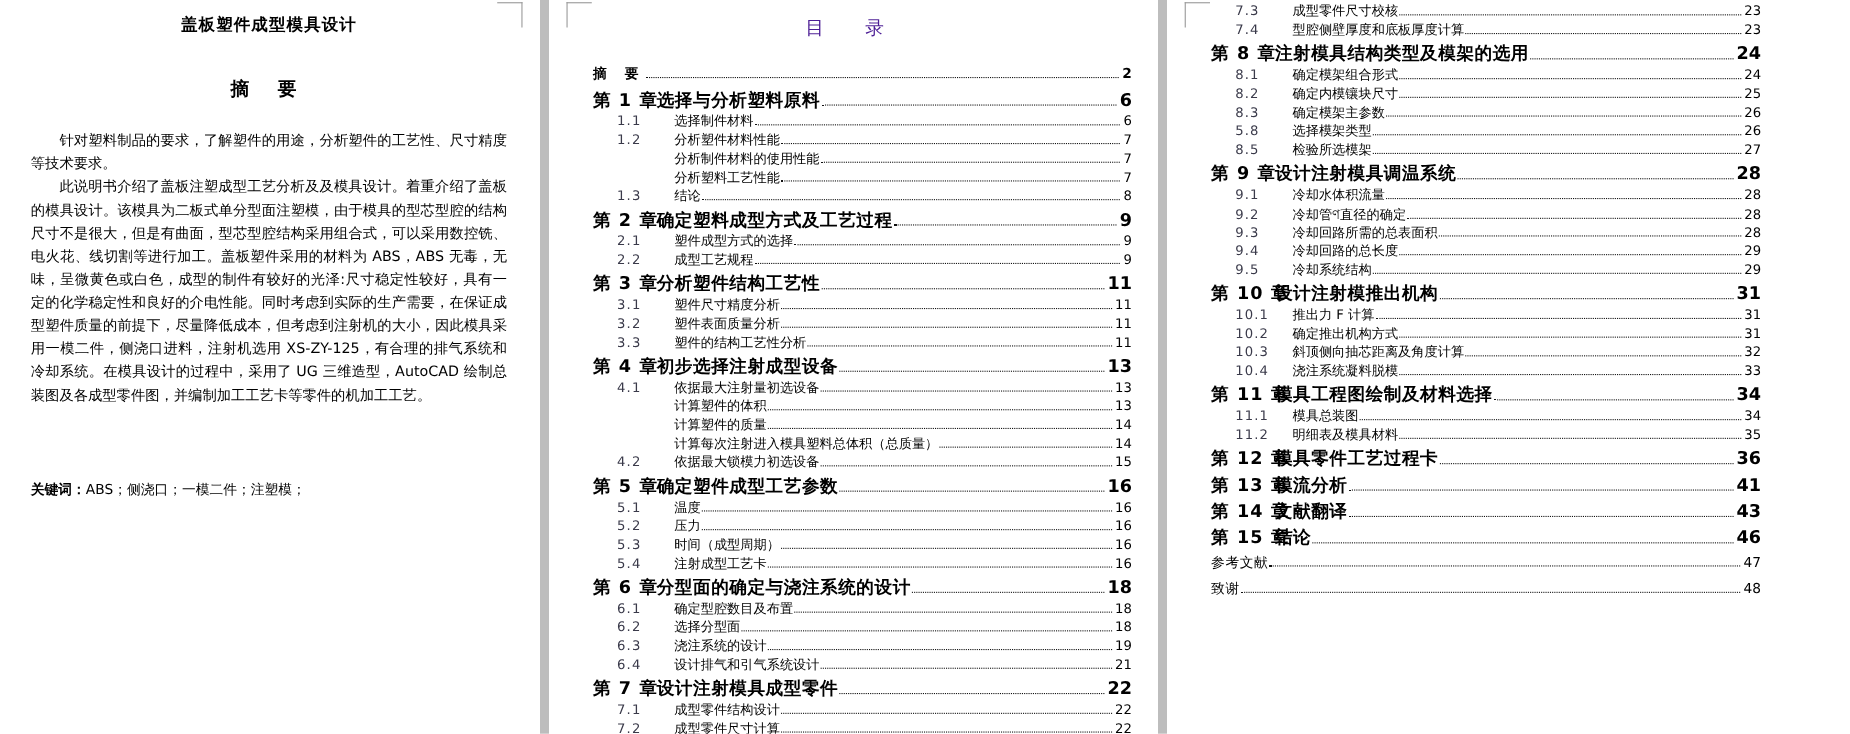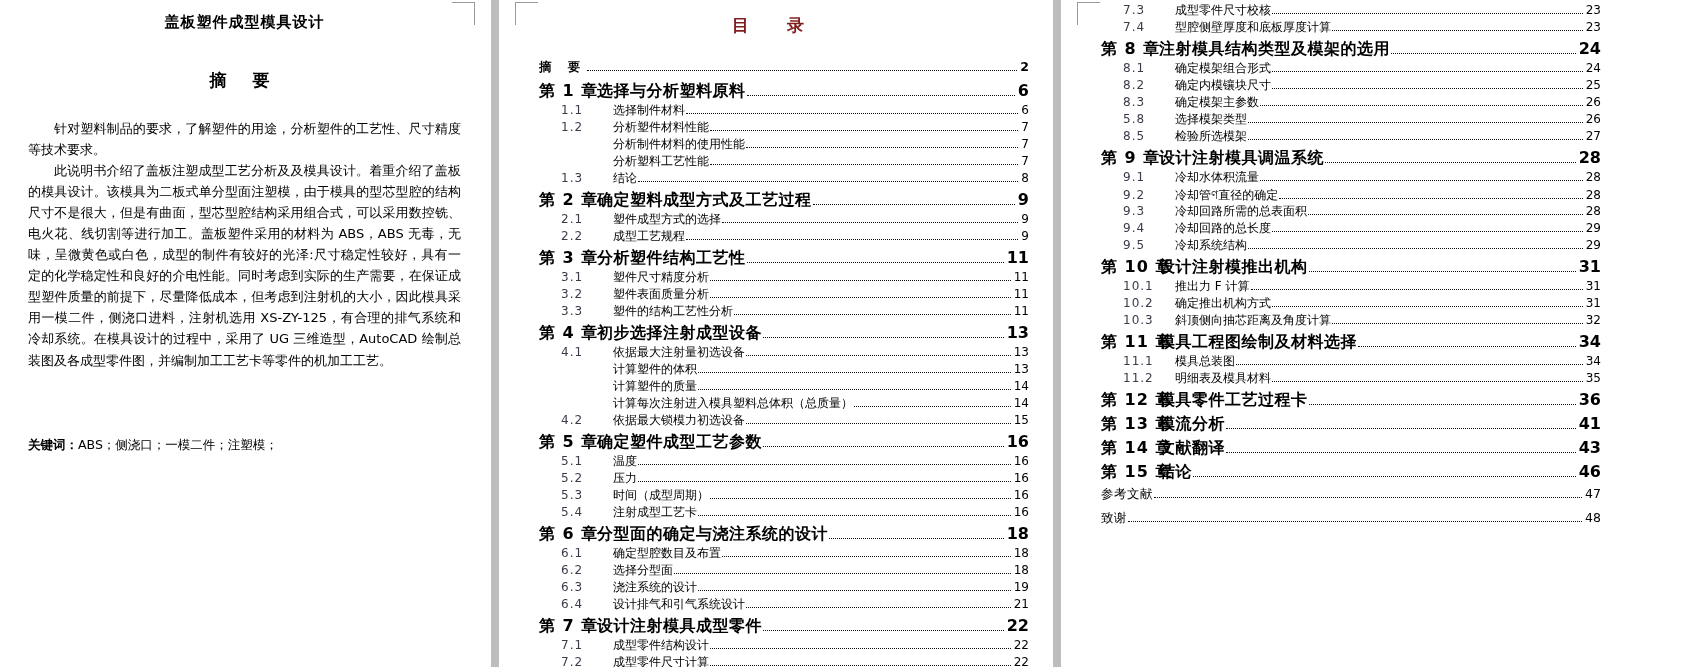--- a/index.html
+++ b/index.html
@@ -53,21 +53,21 @@
     text-align:justify;
   }
   .abs-body p{margin:0 0 0 0;text-indent:2em;}
   .kw{
     margin-top:66px;font-size:12.5px;color:#000;
   }
   .kw b{font-weight:700;}
 
   
   .toc-title{
-    text-align:center;font-size:17px;font-weight:700;color:#7f1d1d;
+    text-align:center;font-size:17px;font-weight:400;color:#4c1d95;
     letter-spacing:16px;margin:14px 0 0 0;
   }
   .toc-list{margin:22px 0 0 0;padding:0 22px 0 38px;}
   .toc-row{
     display:flex;align-items:baseline;
     font-size:12px;color:#000;white-space:nowrap;
   }
   .toc-row .num{
     color:#3a3a4a;flex:0 0 auto;
     letter-spacing:1px;
@@ -432,20 +432,26 @@
           <span class="txt">确定推出机构方式</span>
           <span class="dots"></span>
           <span class="pg">31</span>
         </div>
         <div class="toc-row lvl-sec">
           <span class="num">10.3</span>
           <span class="txt">斜顶侧向抽芯距离及角度计算</span>
           <span class="dots"></span>
           <span class="pg">32</span>
         </div>
+        <div class="toc-row lvl-sec">
+          <span class="num">10.4</span>
+          <span class="txt">浇注系统凝料脱模</span>
+          <span class="dots"></span>
+          <span class="pg">33</span>
+        </div>
         <div class="toc-row lvl-chap">
           <span class="num">第 11 章</span>
           <span class="txt">模具工程图绘制及材料选择</span>
           <span class="dots"></span>
           <span class="pg">34</span>
         </div>
         <div class="toc-row lvl-sec">
           <span class="num">11.1</span>
           <span class="txt">模具总装图</span>
           <span class="dots"></span>

